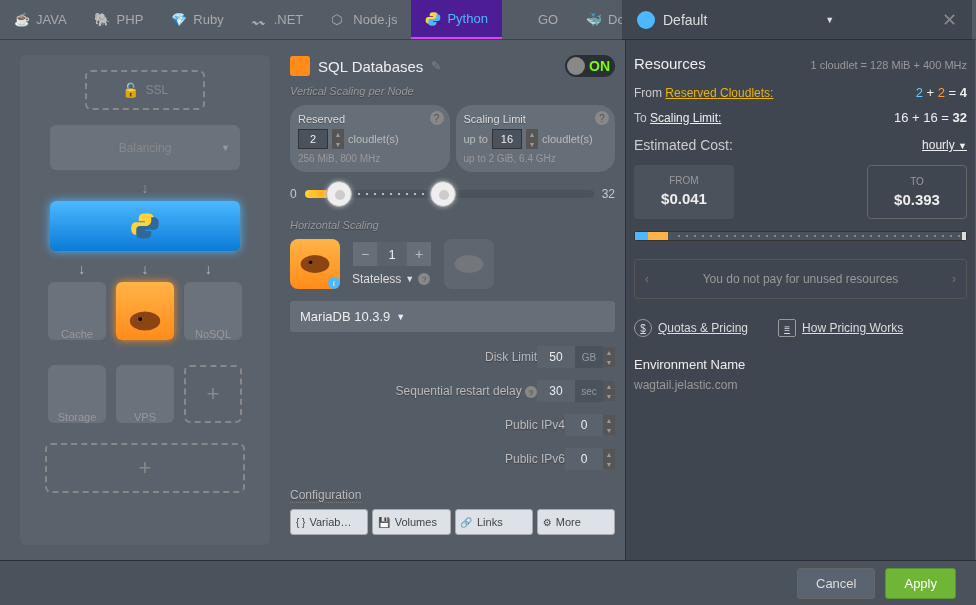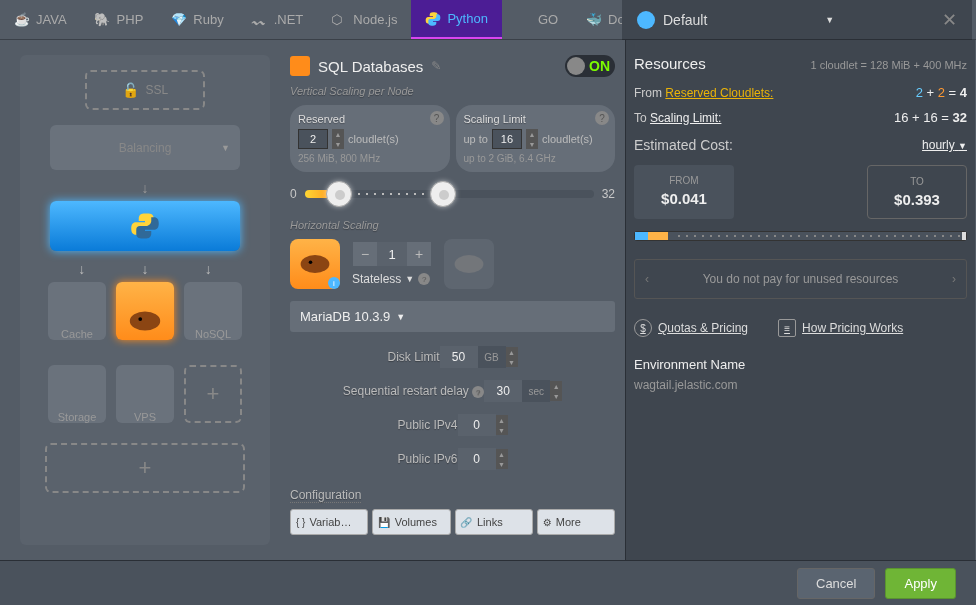--- a/index.html
+++ b/index.html
@@ -61,21 +61,21 @@
 .handle::after{content:"";position:absolute;width:10px;height:10px;background:#ccc;border-radius:50%;top:8px;left:8px}
 .hs-row{display:flex;align-items:center;gap:12px;margin-bottom:12px}
 .hs-icon{width:50px;height:50px;background:linear-gradient(#ffb347,#ff8c1a);border-radius:8px;display:flex;align-items:center;justify-content:center;position:relative}
 .info-badge{position:absolute;bottom:0px;right:0px;width:12px;height:12px;border-radius:50%;background:#4db8ff;font-size:8px;color:#fff;display:flex;align-items:center;justify-content:center}
 .hs-stepper{display:flex;align-items:center}
 .hs-btn{width:24px;height:24px;background:#666e78;color:#bbb;display:flex;align-items:center;justify-content:center;cursor:pointer;font-size:14px}
 .hs-val{width:30px;height:24px;background:#5a626c;color:#eee;display:flex;align-items:center;justify-content:center;font-size:13px}
 .hs-off{width:50px;height:50px;background:#666e78;border-radius:8px;display:flex;align-items:center;justify-content:center;opacity:0.6}
 .stateless{text-align:center;width:80px;color:#ddd;font-size:12px;display:flex;align-items:center;gap:4px}
 .db-select{background:#666e78;padding:8px 10px;border-radius:3px;color:#eee;font-size:13px;margin-bottom:12px;display:flex;align-items:center;gap:6px;cursor:pointer}
-.field-row{display:flex;align-items:center;justify-content:center;margin-bottom:8px;padding:2px 0}
+.field-row{display:flex;align-items:center;justify-content:flex-end;margin-bottom:8px;padding:2px 0}
 .field-row label{color:#bbb;font-size:12px;text-shadow:0 1px 1px rgba(0,0,0,0.3)}
 .field-input{display:flex;align-items:center}
 .field-input .num{width:38px;height:22px;background:#5a626c;color:#eee;text-align:center;border:none;font-size:12px}
 .field-input .unit{width:28px;height:22px;background:#4a525c;color:#999;display:flex;align-items:center;justify-content:center;font-size:10px}
 .config-label{color:#bbb;font-size:12px;margin:8px 0 6px;text-shadow:0 1px 1px rgba(0,0,0,0.3);border-bottom:1px dotted #777;display:inline-block}
 .btn-row{display:flex;gap:4px}
 .cfg-btn{flex:1;min-width:0;height:26px;background:#dde2e8;border:1px solid #aaa;border-radius:3px;display:flex;align-items:center;gap:4px;padding:0 5px;font-size:11px;color:#444;cursor:pointer;overflow:hidden;white-space:nowrap}
 .cfg-btn .ic{font-size:10px}
 .res-title{color:#eee;font-size:15px;margin-bottom:3px}
 .res-row{display:flex;justify-content:space-between;align-items:center;margin-bottom:10px}

